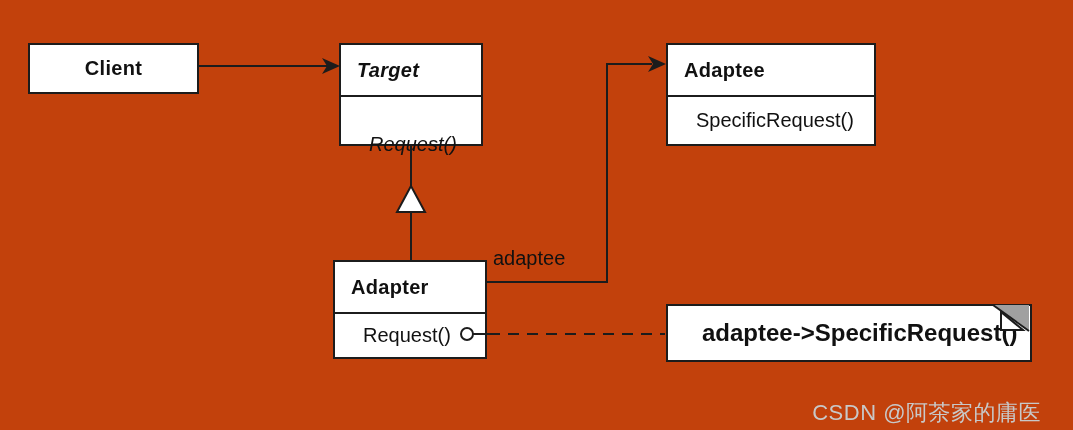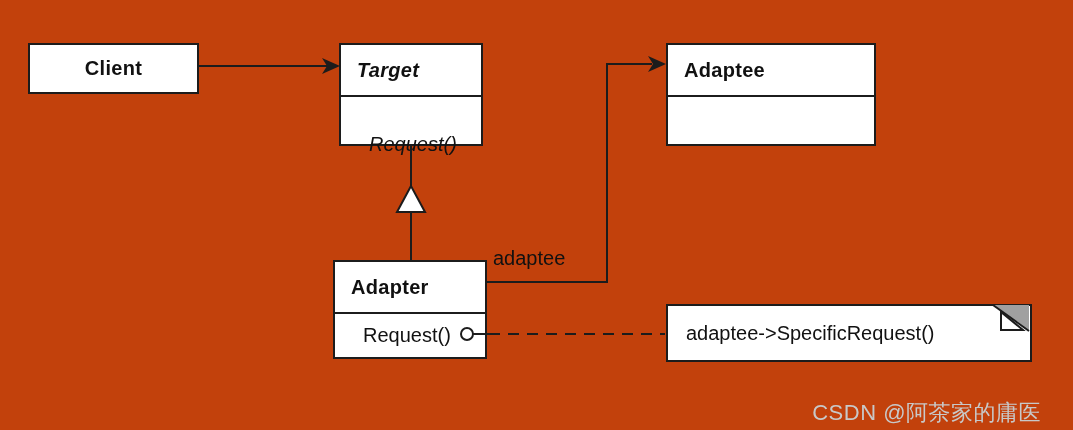--- a/index.html
+++ b/index.html
@@ -62,24 +62,25 @@
     color: #111111;
     z-index: 2;
   }
   .note-box {
     position: absolute;
     box-sizing: border-box;
     background: #ffffff;
     border: 2px solid #1c1c1c;
     display: flex;
     align-items: center;
-    padding-left: 18px;
-    font-size: 20px;
+    padding-left: 34px;
+    font-size: 24px;
     color: #111111;
     z-index: 2;
+    font-weight: bold;
   }
   .watermark {
     position: absolute;
     right: 32px;
     top: 398px;
     font-size: 22px;
     color: #c8c8c8;
     z-index: 2;
     letter-spacing: 0.5px;
   }
@@ -93,20 +94,21 @@
     <div class="name">Client</div>
   </div>
 
   <div class="uml-box" style="left:339px; top:43px; width:144px; height:103px;gap:36px;">
     <div class="name italic">Target</div>
     <div class="method italic">Request()</div>
   </div>
 
   <div class="uml-box" style="left:666px; top:43px; width:210px; height:103px;">
     <div class="name">Adaptee</div>
+    <div class="method">SpecificRequest()</div>
   </div>
 
   <div class="uml-box" style="left:333px; top:260px; width:154px; height:99px;">
     <div class="name">Adapter</div>
     <div class="method">Request()</div>
   </div>
 
   <div class="note-box" style="left:666px; top:304px; width:366px; height:58px;">
     <span>adaptee-&gt;SpecificRequest()</span>
   </div>

